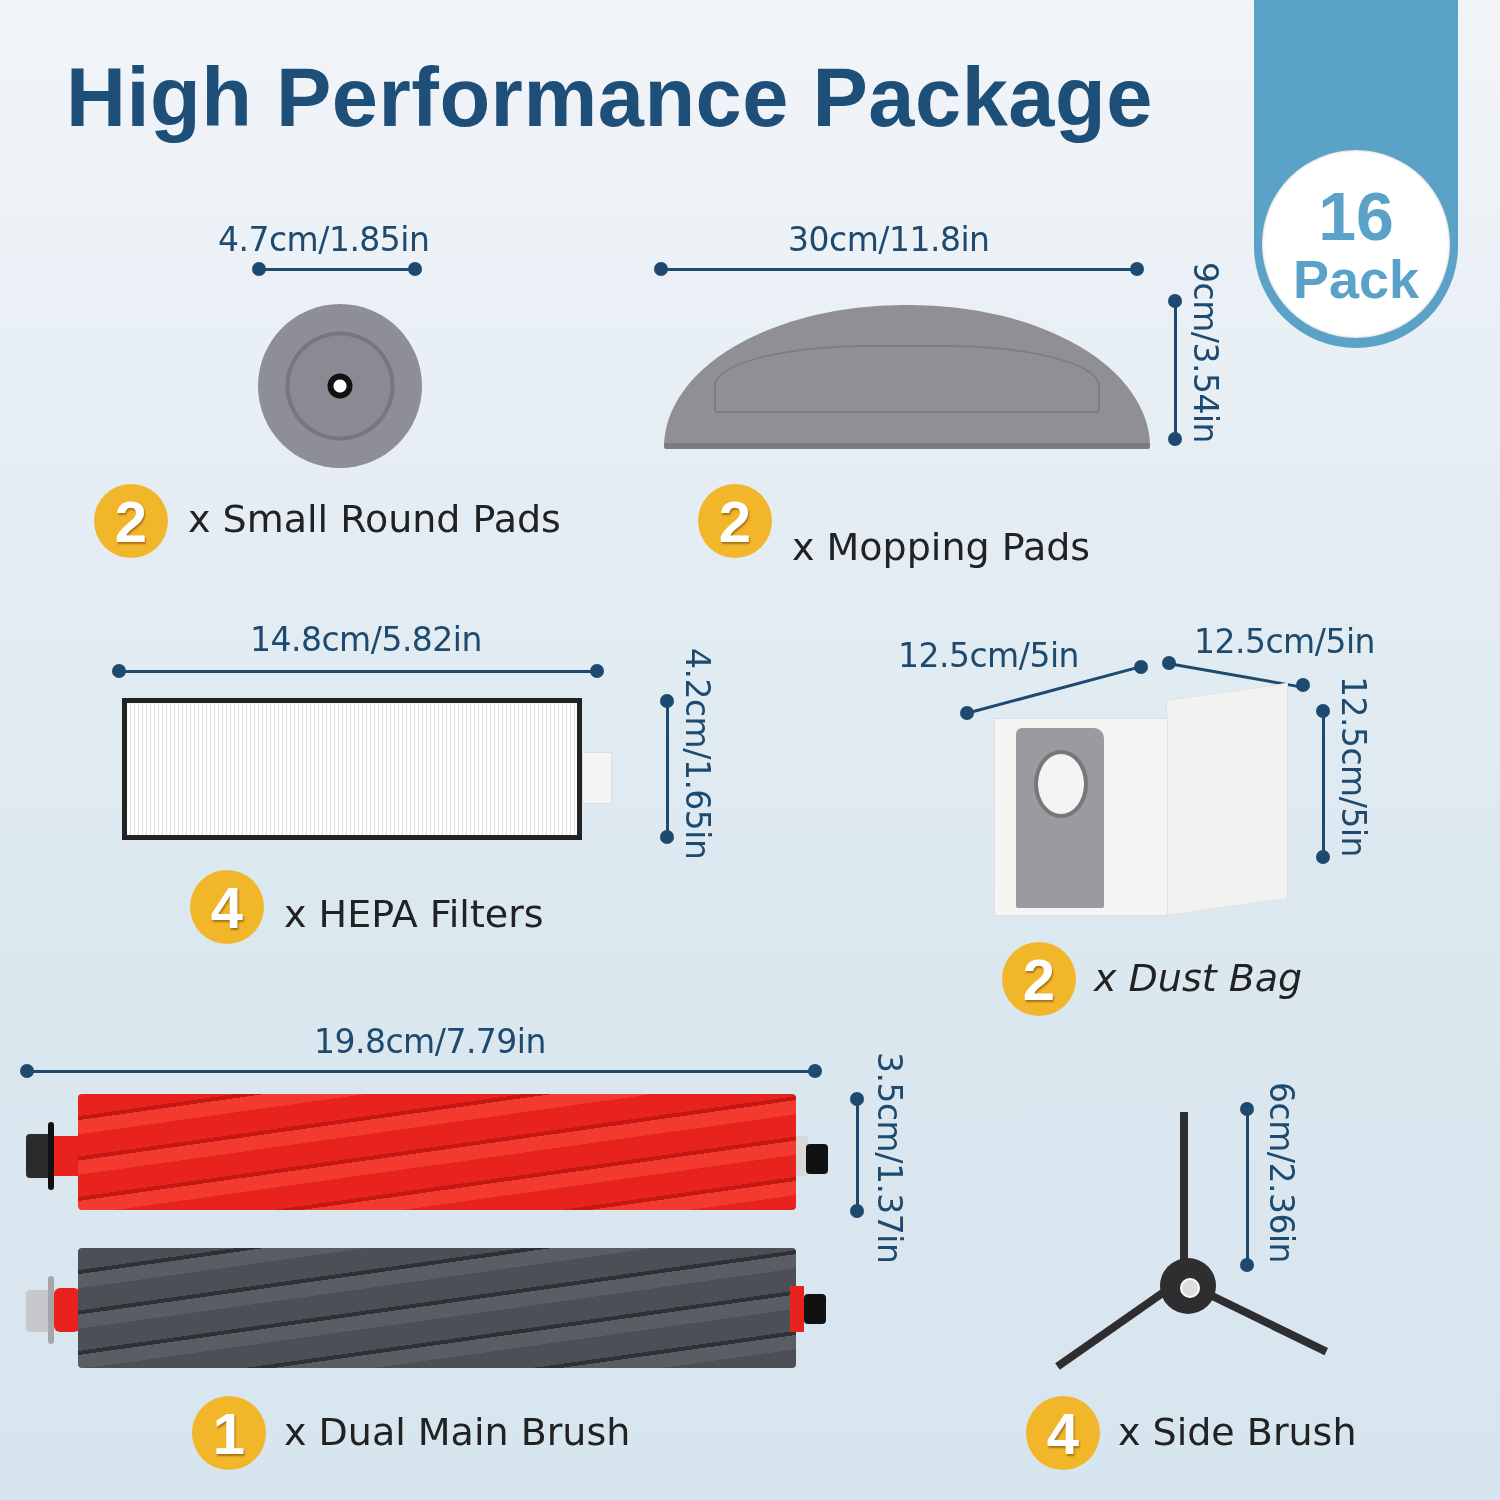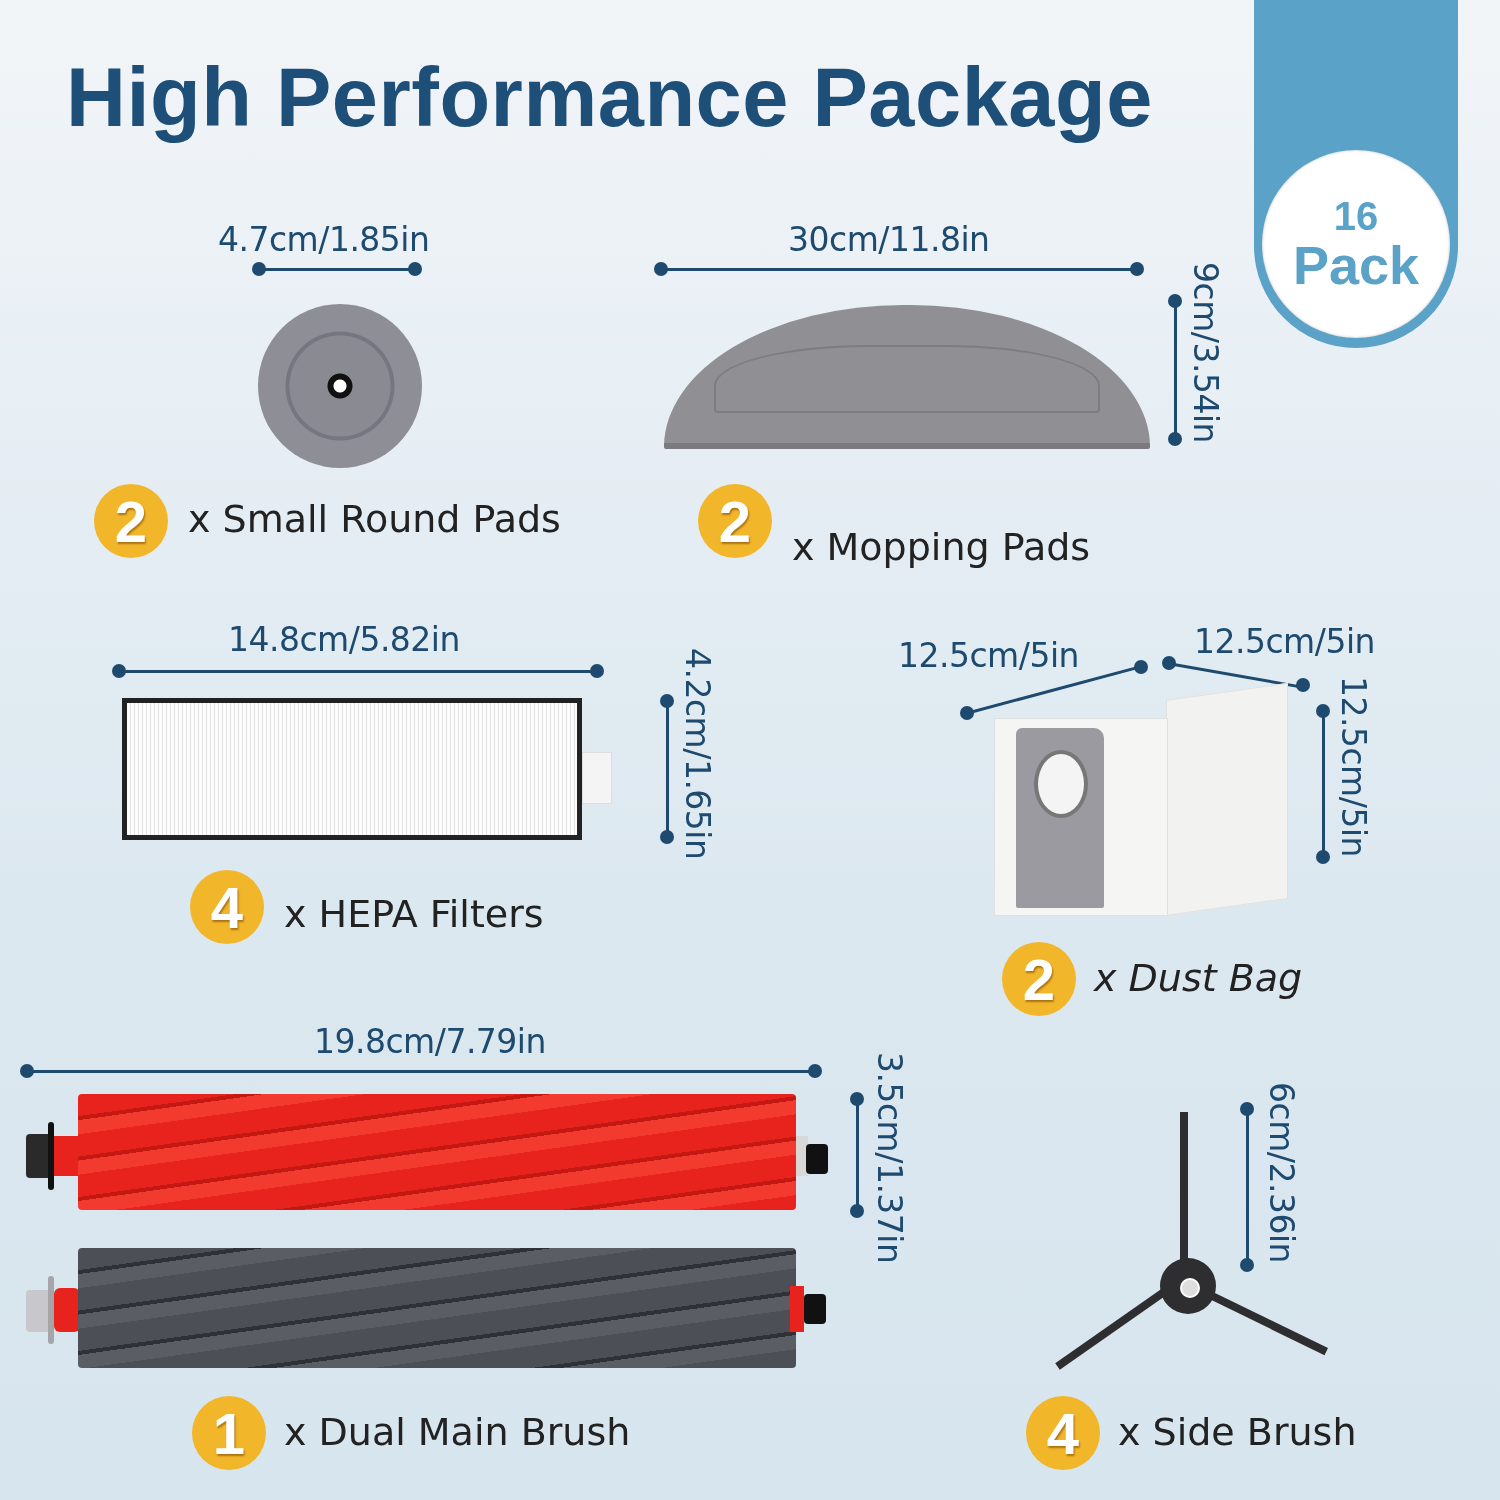--- a/index.html
+++ b/index.html
@@ -16,21 +16,21 @@
   .ribbon {
     left: 1254px; top: 0; width: 204px; height: 348px; background: #5aa2c7;
     border-radius: 0 0 102px 102px;
   }
   .pack-circle {
     left: 1262px; top: 150px; width: 188px; height: 188px; border-radius: 50%; background: #fff;
     box-shadow: 0 0 3px rgba(0,0,0,0.25) inset;
     display: flex; flex-direction: column; align-items: center; justify-content: center;
     font-family: "Liberation Sans", sans-serif; font-weight: bold; color: #5aa2c7; line-height: 1;
   }
-  .pack-num { font-size: 40px; }
+  .pack-num { font-size: 68px; }
   .pack-txt { font-size: 54px; margin-top: 2px; }
   .dim { color: #1d4a6e; font-size: 33px; white-space: nowrap; font-family: "DejaVu Sans", sans-serif; letter-spacing: -0.5px; }
   .vdim { writing-mode: vertical-rl; }
   .hline { height: 3px; background: #1d4a6e; }
   .vline { width: 3px; background: #1d4a6e; }
   .dot { width: 14px; height: 14px; border-radius: 50%; background: #1d4a6e; }
   .badge {
     width: 74px; height: 74px; border-radius: 50%; background: #f2b62a;
     display: flex; align-items: center; justify-content: center;
     font-family: "Liberation Sans", sans-serif; font-weight: bold; font-size: 58px; color: #fff;
@@ -102,21 +102,21 @@
   <div class="abs mop-pad"></div>
   <div class="abs vline" style="left:1174px; top:300px; height:140px;"></div>
   <div class="abs dot" style="left:1168px; top:294px;"></div>
   <div class="abs dot" style="left:1168px; top:432px;"></div>
   <div class="abs dim vdim" style="left:1186px; top:262px;">9cm/3.54in</div>
   <div class="abs badge" style="left:698px; top:484px;">2</div>
   <div class="abs item-label" style="left:792px; top:525px;">x Mopping Pads</div>
 </div>
 
 <div>
-  <div class="abs dim" style="left:228px; top:620px;">14.8cm/5.82in</div>
+  <div class="abs dim" style="left:250px; top:620px;">14.8cm/5.82in</div>
   <div class="abs hline" style="left:118px; top:670px; width:480px;"></div>
   <div class="abs dot" style="left:112px; top:664px;"></div>
   <div class="abs dot" style="left:590px; top:664px;"></div>
   <div class="abs hepa">
       <div class="hepa-inner"></div>
     </div>
   <div class="abs hepa-tab"></div>
   <div class="abs vline" style="left:666px; top:700px; height:138px;"></div>
   <div class="abs dot" style="left:660px; top:694px;"></div>
   <div class="abs dot" style="left:660px; top:830px;"></div>

